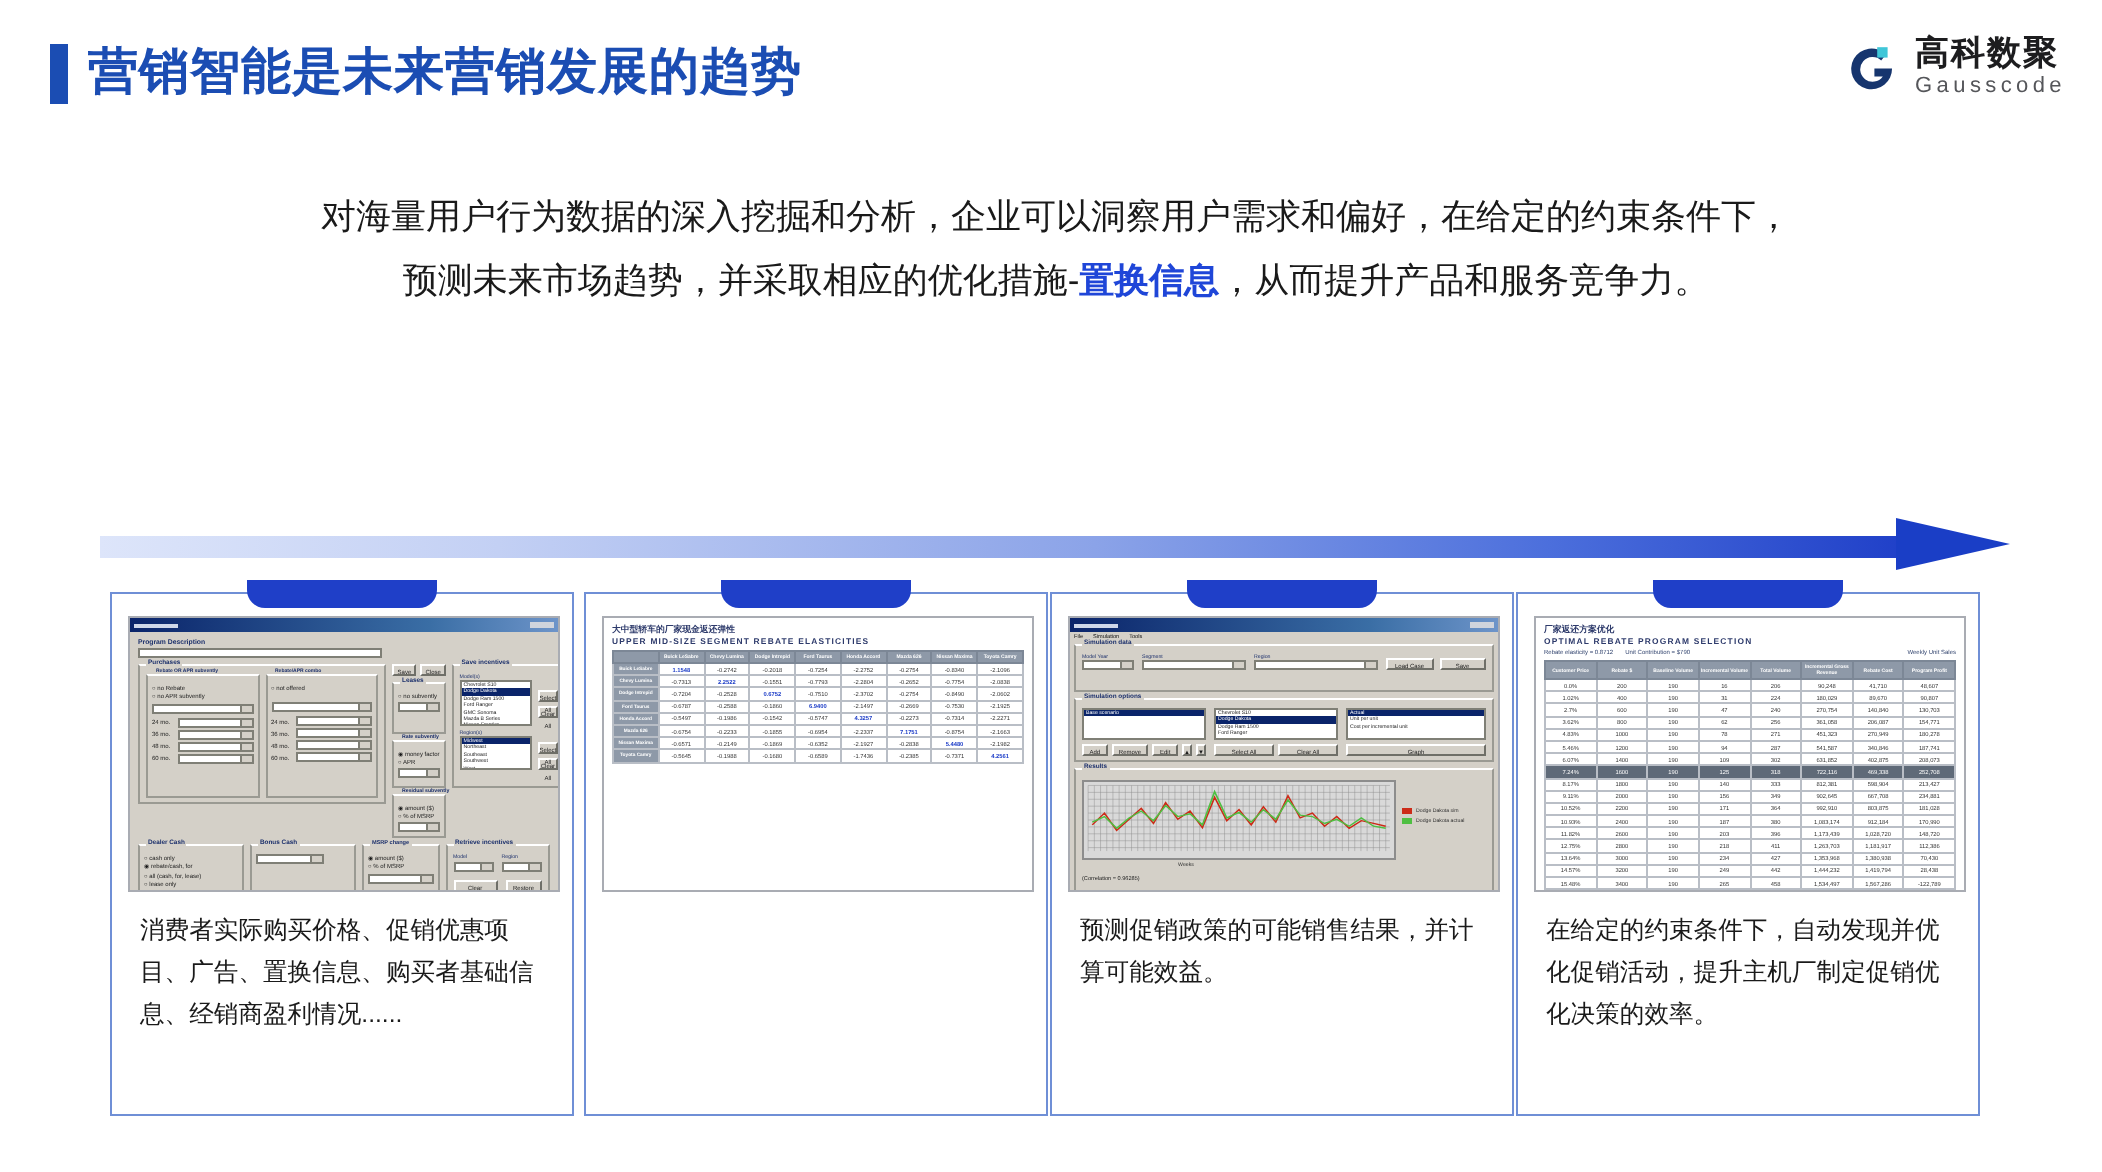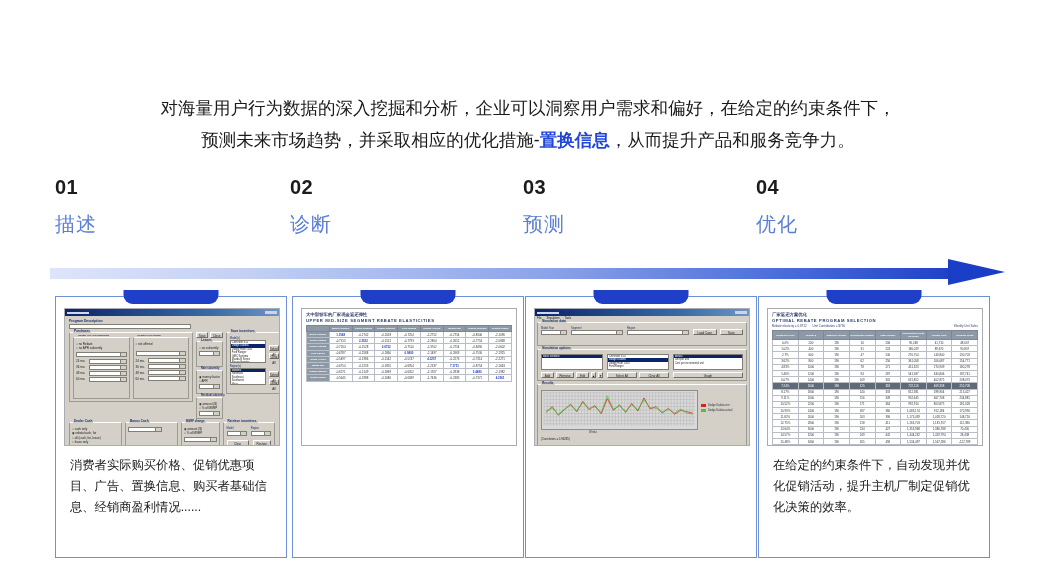--- a/index.html
+++ b/index.html
@@ -129,44 +129,43 @@
   .sim-menu { font-size: 2.8px; color: #111; padding: 0 2px; display: flex; gap: 5px; background: #d4d0c8; }
   .chart-box { background: #d9d9d9; border: 1px solid #8d8d8d; position: relative; }
   .legend-row { display: flex; align-items: center; gap: 2px; font-size: 2.6px; color: #333; }
   .legend-sw { width: 5px; height: 2.5px; display: block; }
 </style>
 </head>
 <body>
 
 <div id="slide">
 
+  <div class="hdr">
+    <div class="title-bar"></div>
+    <div class="slide-title">营销智能是未来营销发展的趋势</div>
+
+    <div class="logo">
+      <span class="logo-mark">
+        <svg width="30" height="30" viewBox="0 0 30 30">
+          <path d="M22 8.2 A10.2 10.2 0 1 0 25 15.2 L16.2 15.2 L16.2 19.2 L20.4 19.2 A6.2 6.2 0 1 1 19.6 11.2 Z" fill="#16356e"></path>
+          <rect x="17.6" y="4.6" width="5.2" height="5.2" fill="#3fc6d8"></rect>
+        </svg>
+      </span>
+      <span class="logo-text">
+        <span class="logo-cn">高科数聚</span>
+        <span class="logo-en">Gausscode</span>
+      </span>
+    </div>
+  </div>
 
   <div class="lead">
     <div>对海量用户行为数据的深入挖掘和分析，企业可以洞察用户需求和偏好，在给定的约束条件下，</div>
     <div><span>预测未来市场趋势，并采取相应的优化措施-</span><span class="hl">置换信息</span><span>，从而提升产品和服务竞争力。</span></div>
   </div>
 
-  <div class="steps">
-    <div class="step" style="left:55px">
-      <div class="step-num">01</div>
-      <div class="step-label">描述</div>
-    </div>
-    <div class="step" style="left:290px">
-      <div class="step-num">02</div>
-      <div class="step-label">诊断</div>
-    </div>
-    <div class="step" style="left:523px">
-      <div class="step-num">03</div>
-      <div class="step-label">预测</div>
-    </div>
-    <div class="step" style="left:756px">
-      <div class="step-num">04</div>
-      <div class="step-label">优化</div>
-    </div>
-  </div>
 
   <div class="arrow-wrap">
     <div class="arrow-shaft"></div>
     <div class="arrow-head"></div>
   </div>
 
   <div class="cards">
 
     <div class="card" style="left:55px">
       <div class="card-tab"></div>
@@ -599,20 +598,21 @@
                     <span>Dodge Dakota actual</span>
                   </div>
                 </div>
               </div>
               <div style="font-size:2.6px;color:#333;text-align:center;width:104px;margin-top:1px;">Weeks</div>
               <div style="font-size:2.8px;color:#222;margin-top:3px;">(Correlation = 0.96285)</div>
             </div>
           </div>
         </div>
       </div>
+      <div class="cap">预测促销政策的可能销售结果，并计算可能效益。</div>
     </div>
 
     <div class="card" style="left:758px">
       <div class="card-tab"></div>
       <div class="shot" style="background:#fff;">
         <div class="tbl-shot">
           <div class="tbl-title-cn">厂家返还方案优化</div>
           <div class="tbl-title-en">OPTIMAL REBATE PROGRAM SELECTION</div>
           <div class="tbl-sub">
             <span>Rebate elasticity = 0.8712</span>

